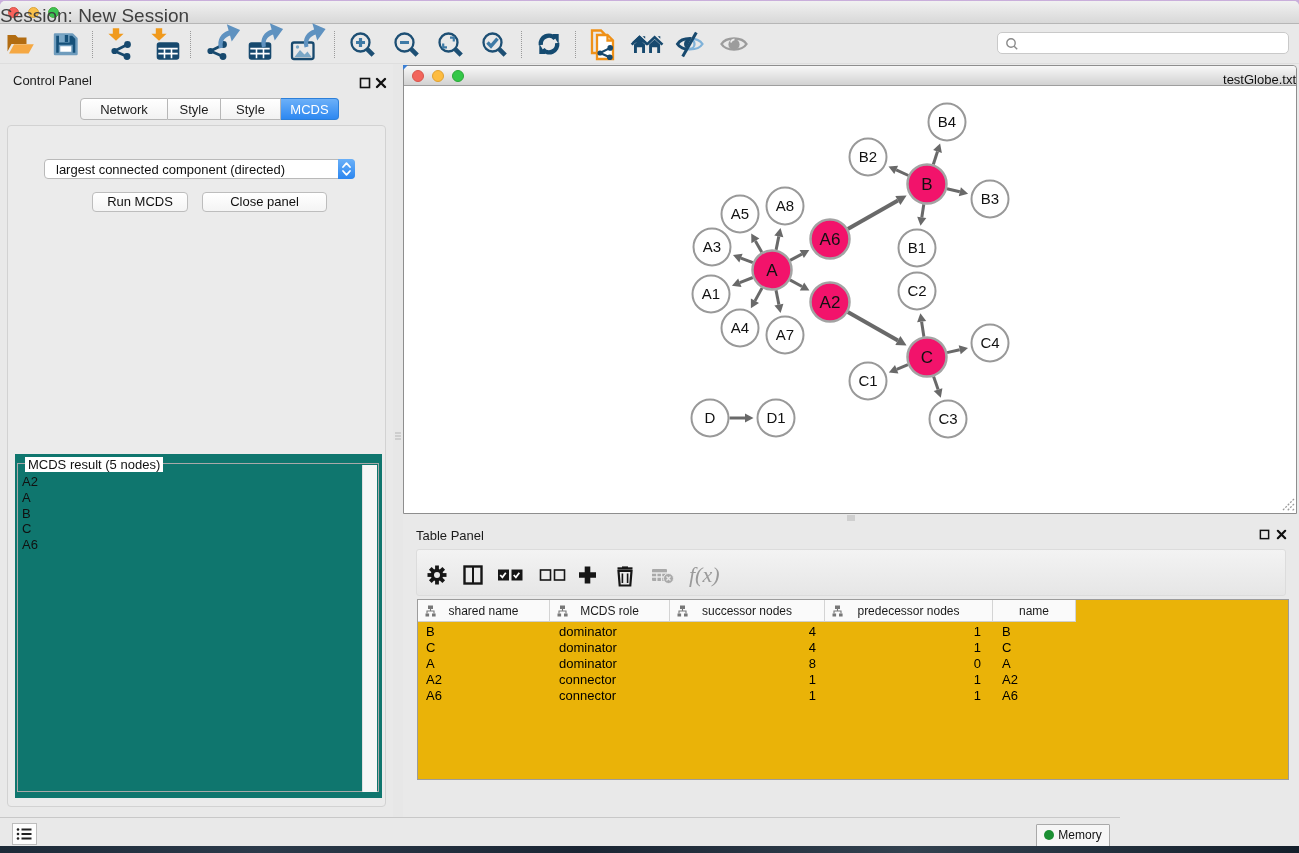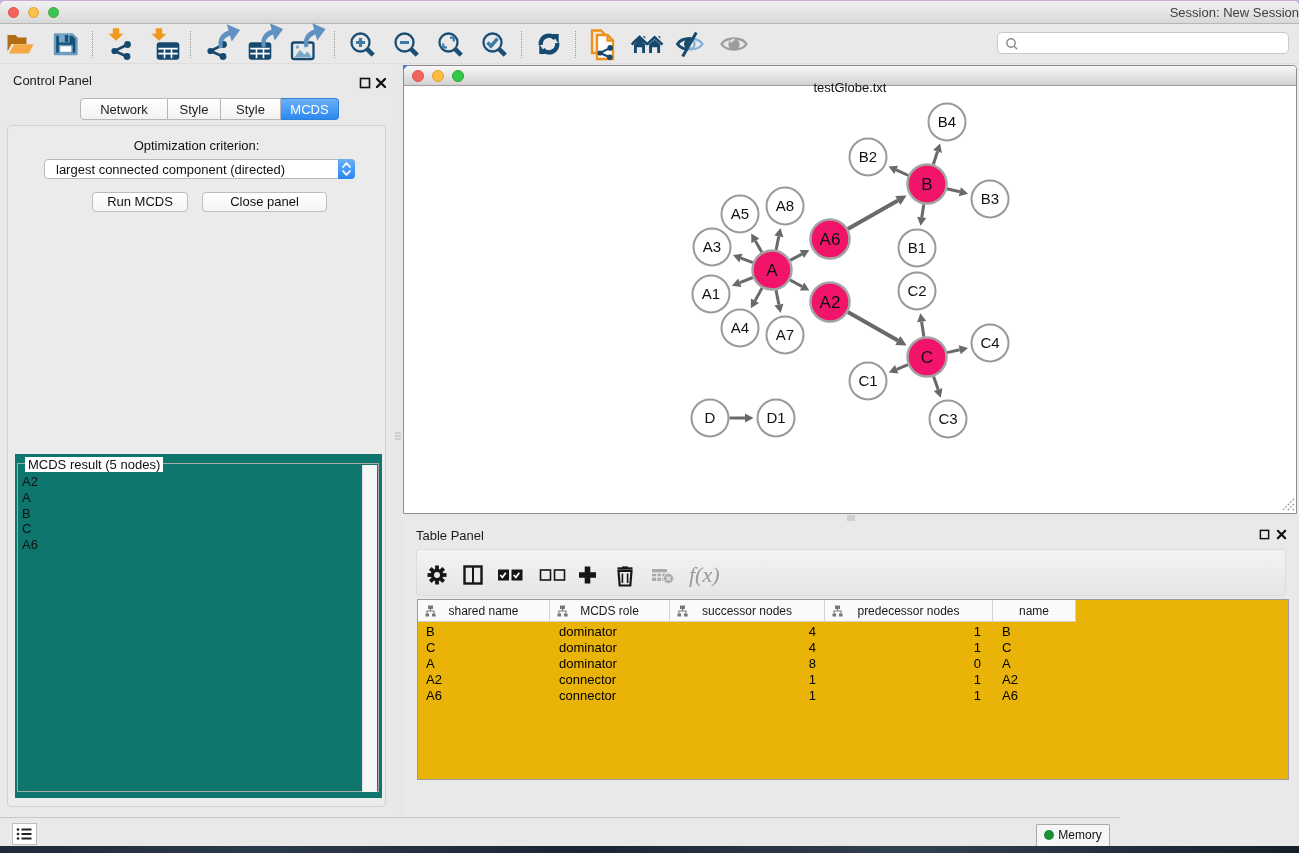--- a/index.html
+++ b/index.html
@@ -1,18 +1,18 @@
 <!DOCTYPE html>
 <html><head><meta charset="utf-8"><style>
 *{margin:0;padding:0;box-sizing:border-box}
 html,body{width:1299px;height:853px;overflow:hidden;font-family:"Liberation Sans",sans-serif;background:#c9aedb}
 #app{position:absolute;left:0;top:1px;width:1299px;height:845px;background:#e9e9e9;border-radius:5px 5px 0 0;overflow:hidden}
 #titlebar{position:absolute;left:0;top:0;width:1299px;height:23px;background:linear-gradient(#f1f1f1,#d8d8d8);border-bottom:1px solid #b6b6b6;border-radius:5px 5px 0 0}
 .tl{position:absolute;top:6px;width:11px;height:11px;border-radius:50%}
-#title{position:absolute;top:4px;width:100%;text-align:right;font-size:13px;color:#404040}
+#title{position:absolute;top:4px;width:100%;text-align:left;font-size:19px;color:#404040}
 #toolbar{position:absolute;left:0;top:24px;width:1299px;height:39px;background:#e9e9e9;border-bottom:1px solid #dedede}
 .sep{position:absolute;top:6px;height:27px;width:0;border-left:1px dotted #9a9a9a}
 #search{position:absolute;left:997px;top:7px;width:292px;height:22px;background:#fff;border:1px solid #c9c9c9;border-radius:5px}
 
 #cp{position:absolute;left:0;top:63px;width:393px;height:753px;background:#e9e9e9}
 #cphead{position:absolute;left:13px;top:9px;font-size:13px;color:#1b1b1b}
 .wbtn{position:absolute;top:13px}
 .tabrow{position:absolute;display:flex;height:22px}
 .tab{height:22px;background:linear-gradient(#ffffff,#f2f2f2);border:1px solid #b7b7b7;border-left:none;font-size:13px;color:#1c1c1c;text-align:center;line-height:21px}
 .tab.first{border-left:1px solid #b7b7b7;border-radius:4px 0 0 4px}
@@ -27,21 +27,21 @@
 #fieldset{position:absolute;left:2px;top:9px;width:362px;height:329px;border:1px solid #a9a9a9}
 #fslabel{position:absolute;left:7px;top:-7px;background:#fff;padding:0 3px;font-size:13px;color:#111}
 #mlist{position:absolute;left:4px;top:10px;font-size:13px;color:#111;line-height:15.8px}
 #vsb{position:absolute;right:1px;top:1px;width:15px;height:327px;background:#f6f6f6;border-left:1px solid #e0e0e0}
 
 #vdiv{position:absolute;left:393px;top:63px;width:10px;height:753px;background:#e7e7e7}
 
 #nw{position:absolute;left:403px;top:64px;width:894px;height:449px;background:#fff;border:1px solid #8e8e8e;border-radius:4px 4px 0 0}
 #nwtitle{position:absolute;left:0;top:0;width:100%;height:20px;background:linear-gradient(#f8f8f8,#d2d2d2);border-bottom:1px solid #9e9e9e;border-radius:4px 4px 0 0}
 .tl2{position:absolute;top:4px;width:12px;height:12px;border-radius:50%;border:1px solid rgba(0,0,0,.15)}
-#nwname{position:absolute;top:14px;width:100%;text-align:center;font-size:13px;color:#111}
+#nwname{position:absolute;top:6px;width:100%;text-align:right;font-size:13px;color:#111}
 
 #tp{position:absolute;left:403px;top:520px;width:896px;height:296px;background:#e9e9e9}
 #tphead{position:absolute;left:13px;top:7px;font-size:13px;color:#1b1b1b}
 #tptools{position:absolute;left:13px;top:28px;width:870px;height:47px;background:linear-gradient(#f3f3f3,#e6e6e6);border:1px solid #dcdcdc;border-radius:3px}
 #tbl{position:absolute;left:14px;top:78px;width:872px;height:181px;background:#eab308;border:1px solid #9c9c9c;font-size:13px}
 .th{position:absolute;top:0;height:22px;white-space:nowrap;background:#fafafa;border-right:1px solid #d4d4d4;border-bottom:1px solid #cfcfcf;font-size:12px;color:#1a1a1a;text-align:center;line-height:22px}
 .td{position:absolute;height:16px;line-height:16px;color:#000;font-size:13px}
 .bottabs{position:absolute;display:flex;height:22px}
 
 #sb{position:absolute;left:0;top:816px;width:1120px;height:30px;background:#e9e9e9;border-top:1px solid #c8c8c8}
@@ -197,21 +197,20 @@
     <svg class="wbtn" style="left:375px" width="12" height="12" viewBox="0 0 12 12">
         <path d="M2 2 L10 10 M10 2 L2 10" stroke="#111" stroke-width="2.4" stroke-linecap="round"></path>
       </svg>
     <div class="tabrow" style="left:80px;top:34px">
       <div class="tab first" style="width:88px">Network</div>
       <div class="tab" style="width:53px">Style</div>
       <div class="tab" style="width:60px">Style</div>
       <div class="tab last sel" style="width:58px">MCDS</div>
     </div>
     <div id="cpbody"></div>
-    <div id="optlabel">Optimization criterion:</div>
     <div id="dropdown">largest connected component (directed)
       <div id="ddbtn"><svg width="17" height="20" viewBox="0 0 17 20">
             <path d="M5 8 L8.5 4.2 L12 8" fill="none" stroke="#fff" stroke-width="1.8" stroke-linecap="round" stroke-linejoin="round"></path>
             <path d="M5 12 L8.5 15.8 L12 12" fill="none" stroke="#fff" stroke-width="1.8" stroke-linecap="round" stroke-linejoin="round"></path>
           </svg></div>
     </div>
     <div class="btn" style="left:92px;top:128px;width:96px">Run MCDS</div>
     <div class="btn" style="left:202px;top:128px;width:125px">Close panel</div>
     <div id="listwrap">
       <div id="fieldset">

